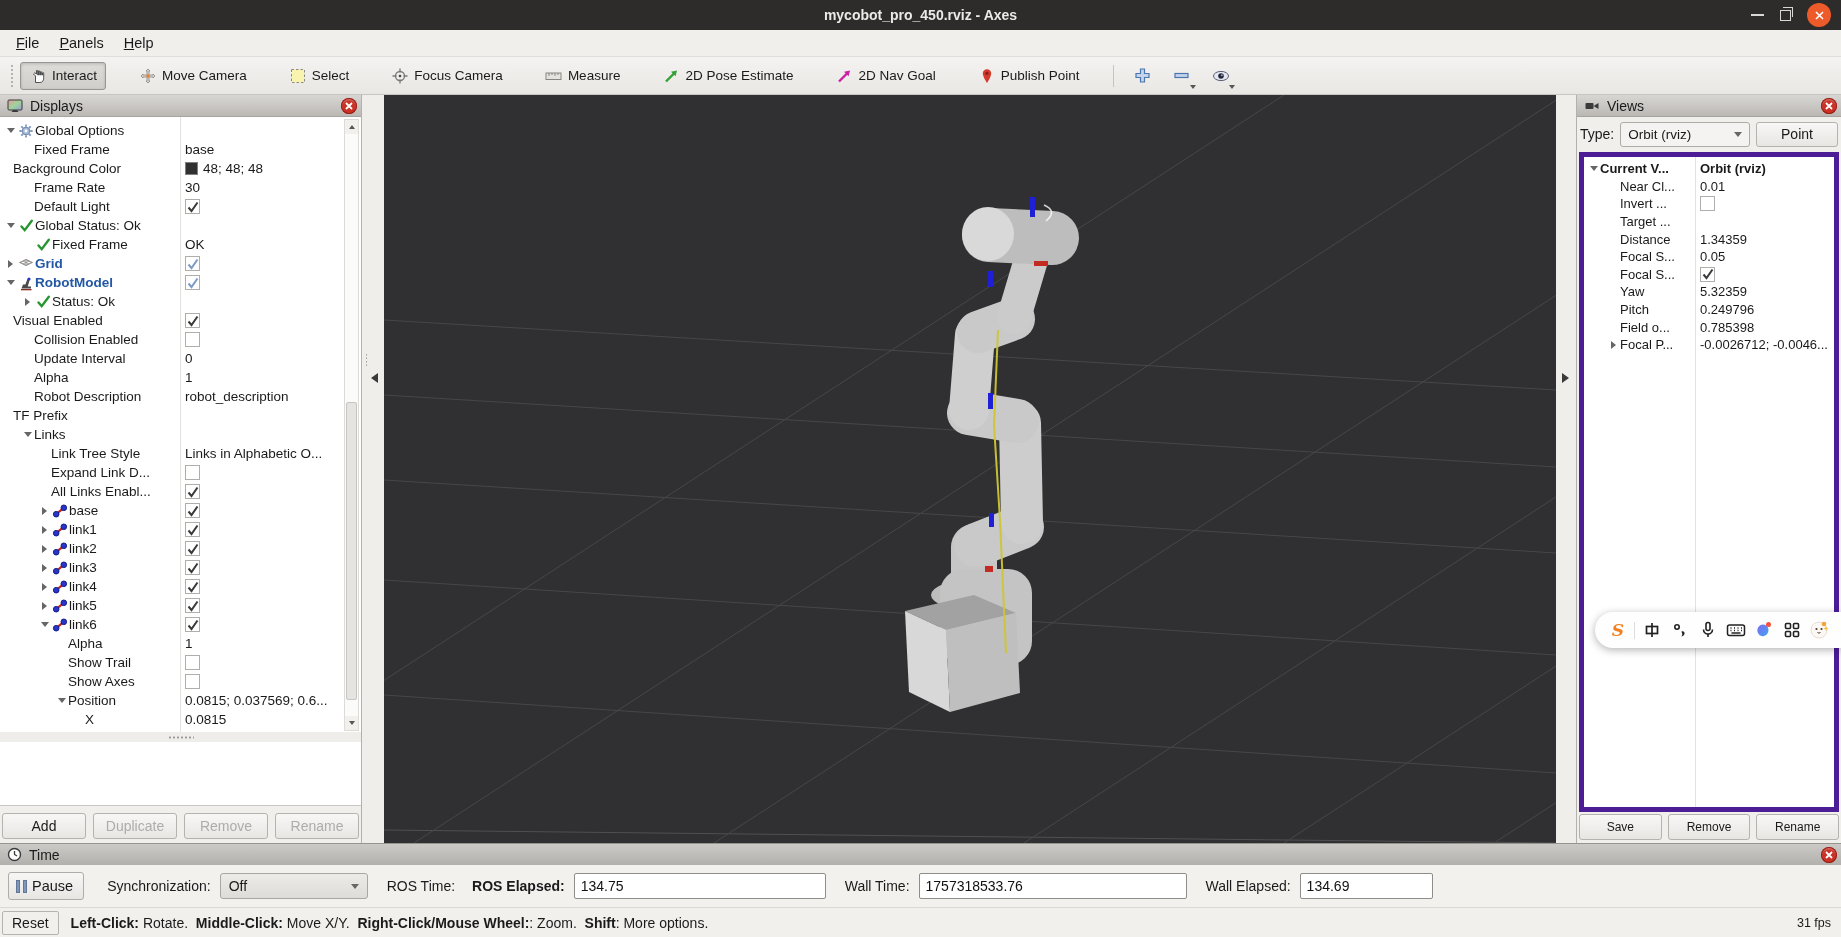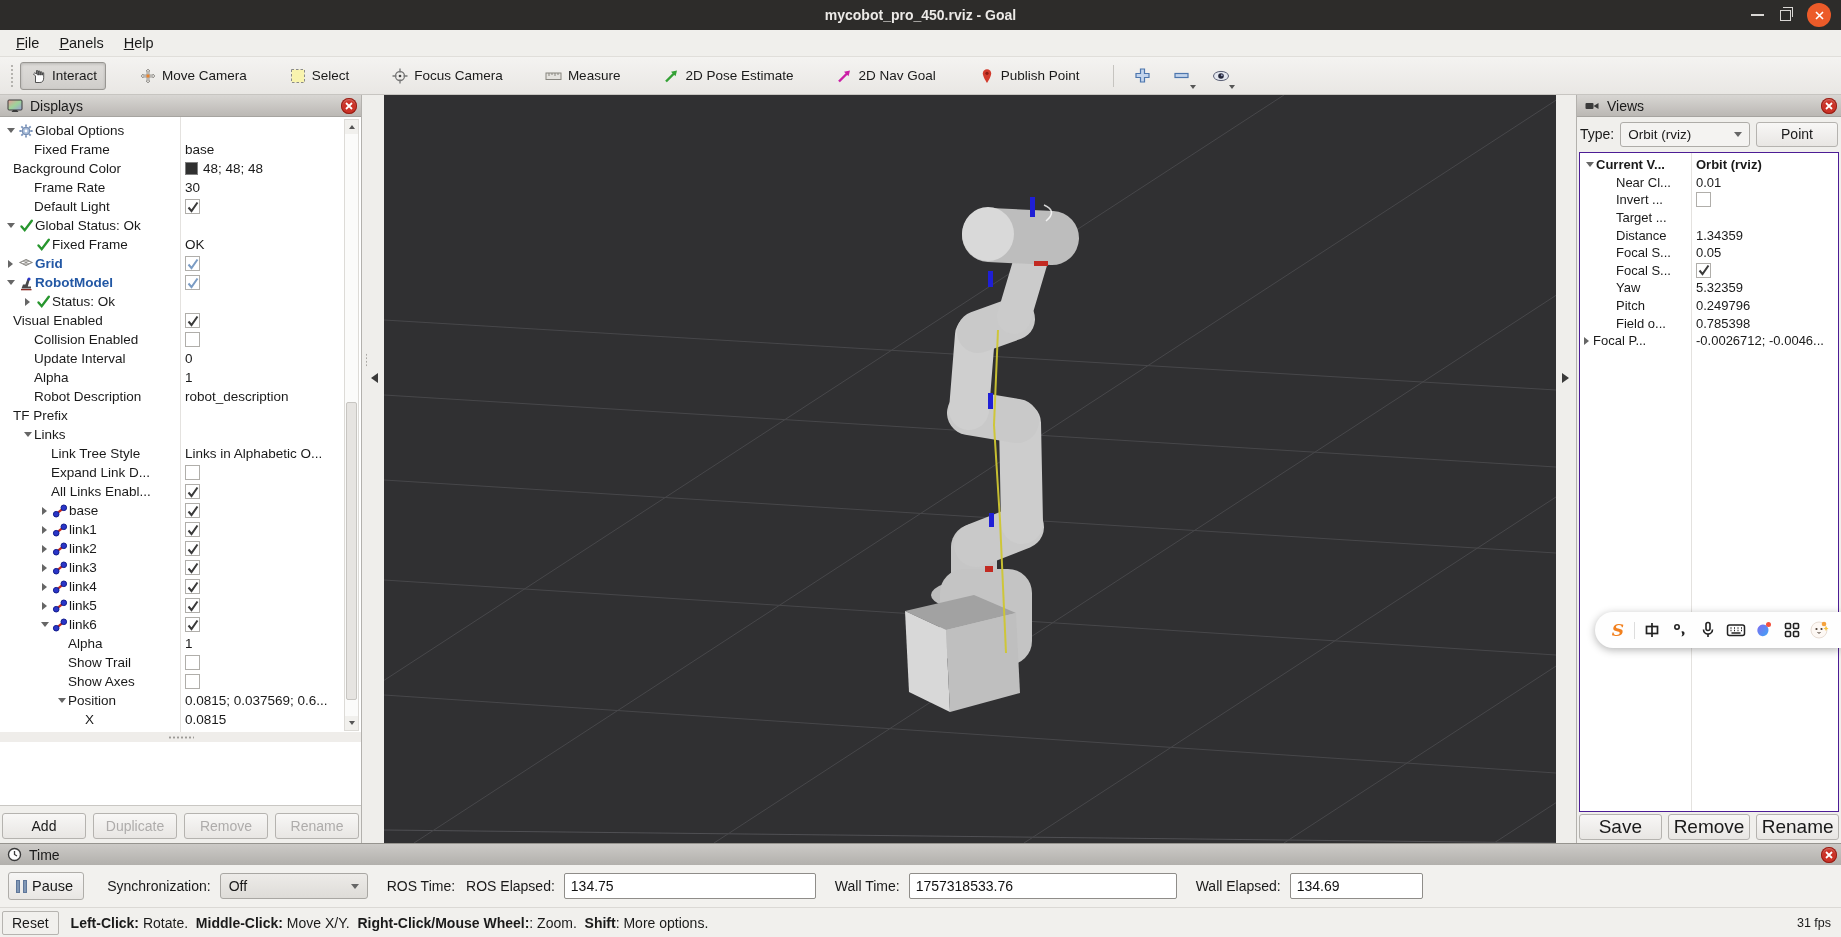--- a/index.html
+++ b/index.html
@@ -85,25 +85,25 @@
   .viewport{position:absolute;left:384px;top:95px;width:1172px;height:748px;background:#303032;}
 
   
   .views{position:absolute;left:1576px;top:95px;width:265px;height:748px;background:#f0efec;border-left:1px solid #b3b1ad;}
   .vtype-row{position:absolute;left:0;top:25px;width:100%;height:28px;display:flex;align-items:center;gap:6px;padding:0 3px;}
   .vtype-label{font-size:14px;}
   .vselect{flex:1;height:25px;background:#f4f3f1;border:1px solid #aeaca8;border-radius:3px;
            display:flex;align-items:center;padding:0 7px;font-size:13.5px;gap:4px;}
   .vselect .tri-d{margin-left:auto;}
   .zero-btn{width:82px;height:25px;}
-  .views-tree{position:absolute;left:2px;right:2px;top:57px;height:660px;background:#fff;border:1px solid #4c1d95;overflow:hidden;}
+  .views-tree{position:absolute;left:2px;right:2px;top:57px;height:660px;background:#fff;border:5px solid #4c1d95;overflow:hidden;}
   .vrow{height:17.6px;display:flex;align-items:center;font-size:13px;}
   .vrow .lcell{width:111px;}
   .views-buttons{position:absolute;left:2px;right:2px;bottom:3px;height:26px;display:flex;gap:6px;}
-  .views-buttons .btn{flex:1;font-size:19px;}
+  .views-buttons .btn{flex:1;font-size:12px;}
   .bold{font-weight:bold;}
 
   
   .ime{position:absolute;left:1595px;top:612px;width:246px;height:36px;background:#fefefe;
        border-radius:18px 0 0 18px;box-shadow:0 2px 8px rgba(0,0,0,.3);z-index:40;
        display:flex;align-items:center;padding:0 4px 0 9px;gap:1px;}
   .ime-icon{width:27px;height:28px;display:flex;align-items:center;justify-content:center;}
   .ime-sep{width:1px;height:17px;background:#ddd;margin:0 2px;}
 
   
@@ -128,21 +128,21 @@
              display:flex;align-items:center;gap:12px;padding:0 10px 0 2px;}
   .reset-btn{height:24px;padding:0 9px;border:1px solid #b6b4b0;border-radius:2px;background:#f1f0ed;font-size:14px;
              display:flex;align-items:center;}
   .help{font-size:14px;white-space:nowrap;}
   .fps{margin-left:auto;font-size:12.5px;}
 </style>
 </head>
 <body>
 
 <div class="titlebar">
-  <span class="title-text">mycobot_pro_450.rviz - Goal</span>
+  <span class="title-text">mycobot_pro_450.rviz - Axes</span>
   <div class="win-controls">
     <span class="wc-min"></span>
     <span class="wc-max"></span>
     <span class="wc-close">
       <svg width="11" height="11">
           <path d="M2 2l7 7M9 2l-7 7" stroke="#fff" stroke-width="1.6"></path>
         </svg>
     </span>
   </div>
 </div>
@@ -919,21 +919,21 @@
         <div class="vrow">
           <span class="lcell" style="padding-left:23px">
             <span class="exp"></span>
             <span class="">Field o...</span>
           </span>
           <span class="rcell">
             <span class="">0.785398</span>
           </span>
         </div>
         <div class="vrow">
-          <span class="lcell" style="">
+          <span class="lcell" style="padding-left:23px">
             <span class="exp">
               <span class="tri-r"></span>
             </span>
             <span class="">Focal P...</span>
           </span>
           <span class="rcell">
             <span class="">-0.0026712; -0.0046...</span>
           </span>
         </div>
       </div>
@@ -1033,21 +1033,21 @@
           <span></span>
         </span>
       <span>Pause</span>
     </span>
     <span class="tp-label" style="margin-left:14px">Synchronization:</span>
     <span class="tp-select">
       <span>Off</span>
       <span class="tri-d"></span>
     </span>
   <span class="tp-label" style="margin-left: 10px;">ROS Time:</span>
-      <span class="tp-label" style="margin-left: 2px;">ROS Elapsed:</span>
+      <span class="tp-label" style="margin-left: 8px; font-weight: bold;">ROS Elapsed:</span>
       <input class="tp-input" value="134.75" style="width: 252px;">
       <span class="tp-label" style="margin-left: 10px;">Wall Time:</span>
       <input class="tp-input" value="1757318533.76" style="width: 268px;">
       <span class="tp-label" style="margin-left: 10px;">Wall Elapsed:</span>
       <input class="tp-input" value="134.69" style="width: 133px;">
     </div>
 </div>
 
 <div class="statusbar">
   <span class="reset-btn">Reset</span>

